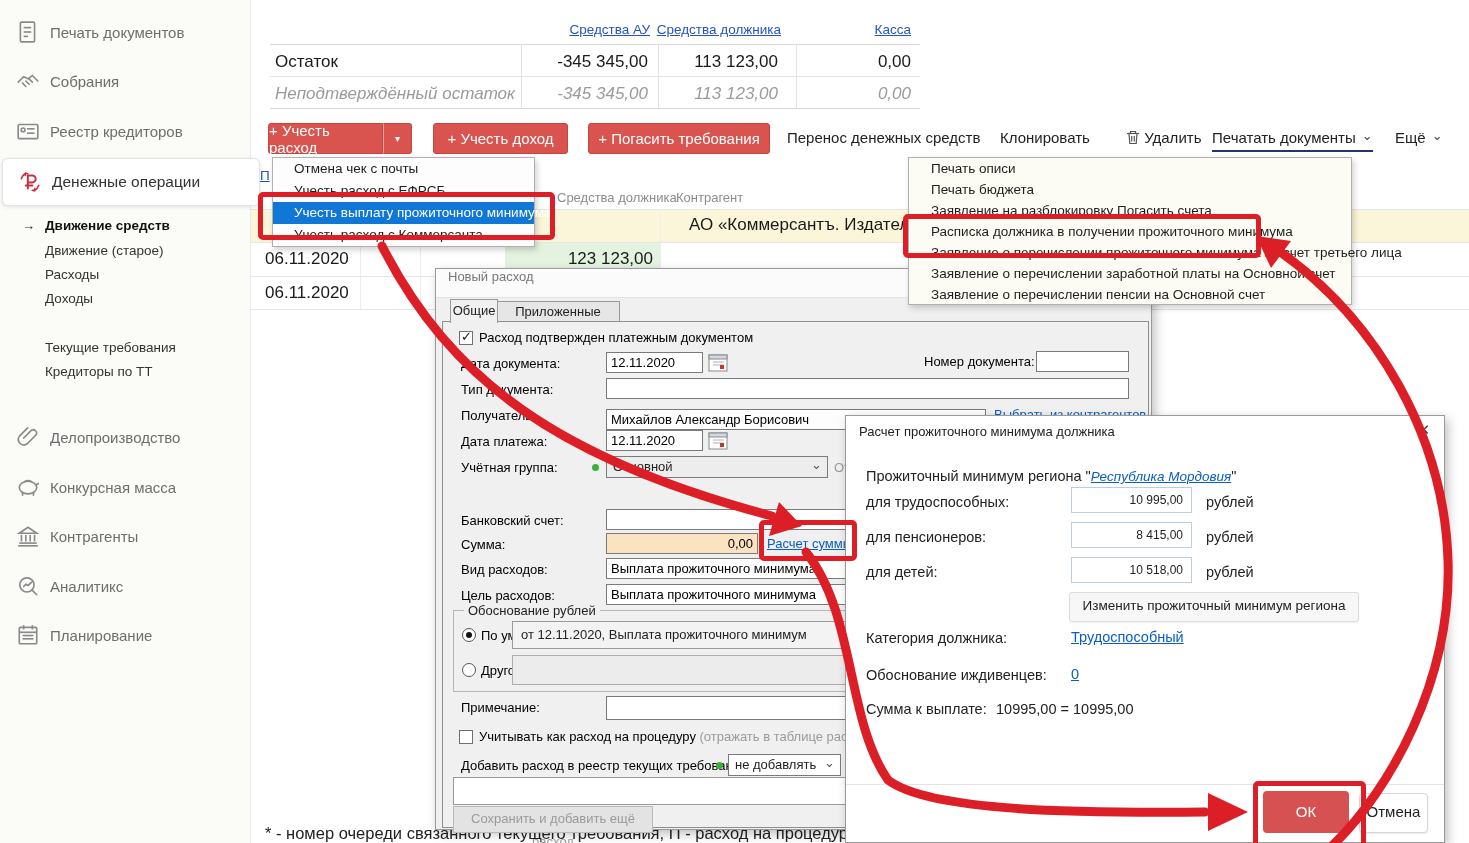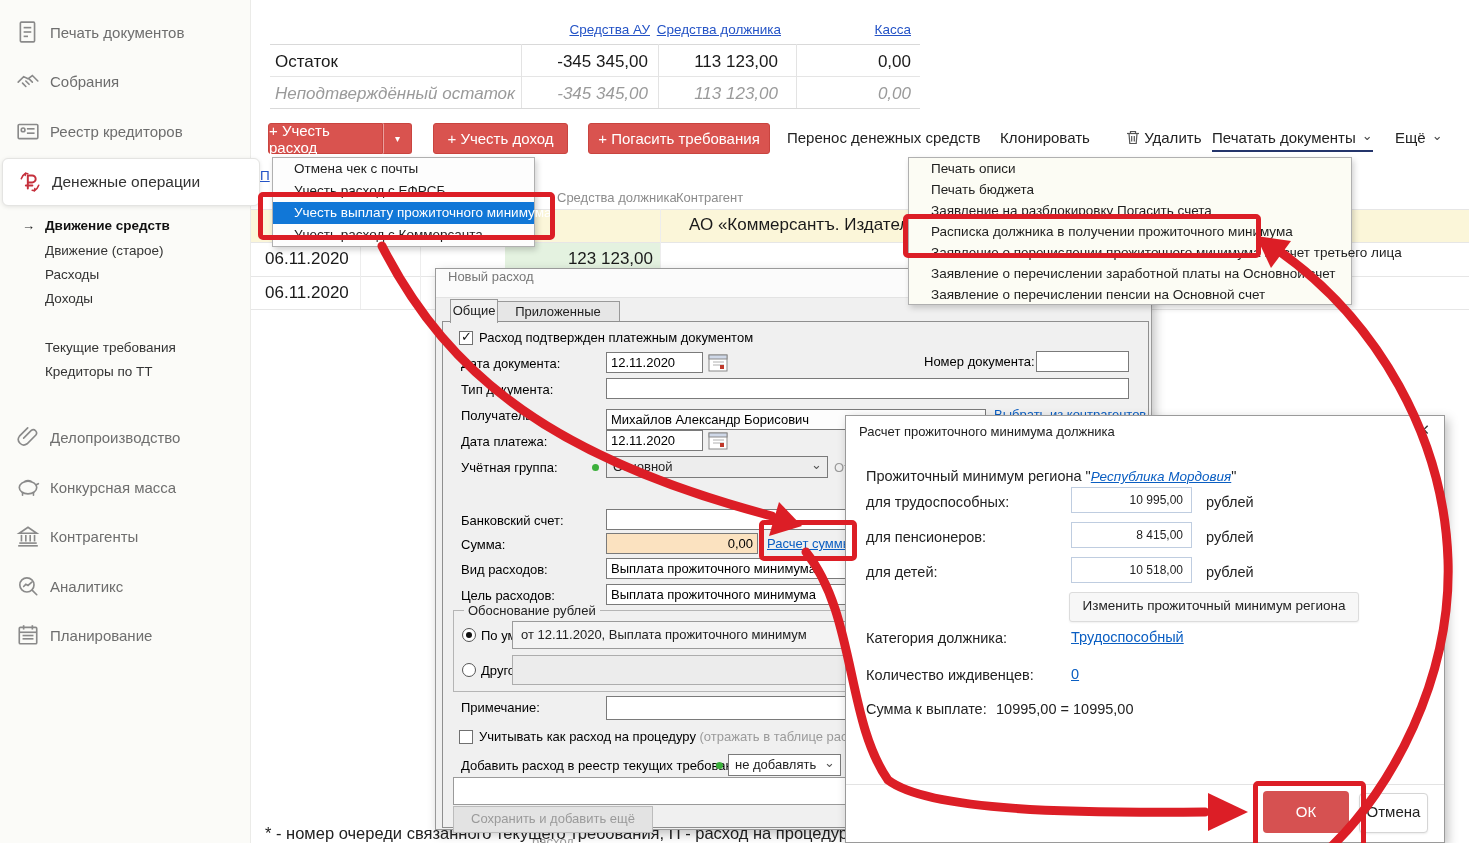--- a/index.html
+++ b/index.html
@@ -367,21 +367,21 @@
 
     <span class="lbl2" style="left:20px;top:148px;">для детей:</span>
     <input class="inp2" style="left: 225px; top: 141px; width: 121px;" value="10 518,00">
     <span class="lbl2" style="left:360px;top:148px;">рублей</span>
 
     <div style="position:absolute;left:223px;top:176px;width:288px;height:28px;background:#f7f7f7;border:1px solid #dcdcdc;border-radius:3px;font-size:13.5px;color:#222;text-align:center;line-height:26px;box-shadow:0 1px 2px rgba(0,0,0,.06);cursor:pointer;">Изменить прожиточный минимум региона</div>
 
     <span class="lbl2" style="left:20px;top:214px;">Категория должника:</span>
     <span class="dlg-link" style="position:absolute;left:225px;top:213px;font-size:14.5px;">Трудоспособный</span>
 
-    <span class="lbl2" style="left:20px;top:251px;">Количество иждивенцев:</span>
+    <span class="lbl2" style="left:20px;top:251px;">Обоснование иждивенцев:</span>
     <span class="dlg-link" style="position:absolute;left:225px;top:250px;font-size:14.5px;">0</span>
 
     <span class="lbl2" style="left:20px;top:285px;">Сумма к выплате:</span>
     <span class="lbl2" style="left:150px;top:285px;">10995,00 = 10995,00</span>
 
     <div style="position:absolute;left:0;top:368px;width:100%;height:1px;background:#e3e3e3;"></div>
     <div style="position:absolute;left:417px;top:375px;width:86px;height:42px;background:#d65151;border-radius:4px;color:#fff;font-size:15px;text-align:center;line-height:42px;cursor:pointer;">ОК</div>
     <div style="position:absolute;left:513px;top:377px;width:67px;height:38px;background:#fff;border:1px solid #d5d5d5;border-radius:4px;color:#222;font-size:15px;text-align:center;line-height:36px;box-shadow:0 1px 2px rgba(0,0,0,.08);cursor:pointer;">Отмена</div>
   </div>
 

